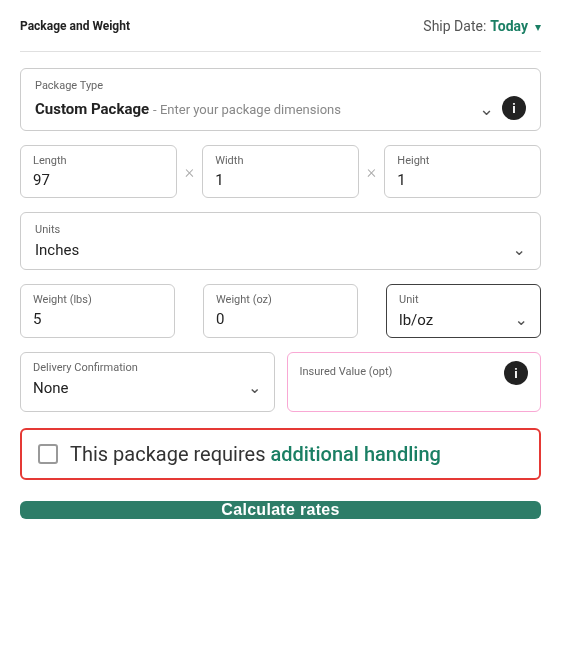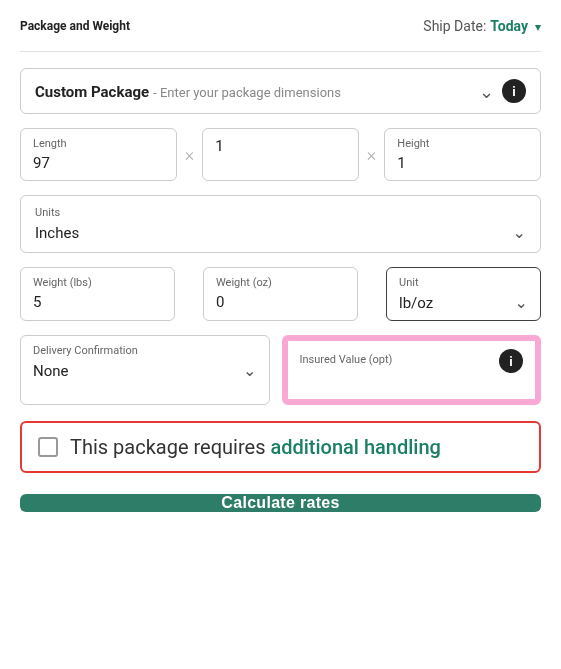--- a/index.html
+++ b/index.html
@@ -160,21 +160,21 @@
       border-radius: 6px;
       padding: 8px 12px;
       flex: 1;
     }
     .delivery-inner {
       display: flex;
       align-items: center;
       justify-content: space-between;
     }
     .insured-field {
-      border: 6px solid #f9a8d4;
+      border: 1px solid #f9a8d4;
       border-radius: 6px;
       padding: 8px 12px;
       flex: 1;
       display: flex;
       flex-direction: column;
     }
     .insured-header {
       display: flex;
       align-items: center;
       justify-content: space-between;
@@ -231,38 +231,40 @@
     <span class="ship-date-label">Ship Date:</span>
     <span class="ship-date-value">Today</span>
     <span class="chevron-down">▾</span>
   </div>
 </div>
 
 <hr>
 
 
 <div class="section">
+  <div class="field-label">Package Type</div>
   <div class="package-type-row">
     <div class="package-type-content">
       <span class="package-type-name">Custom Package</span>
       <span class="package-type-desc">- Enter your package dimensions</span>
     </div>
     <span class="icon-chevron">⌄</span>
     <div class="icon-info">i</div>
   </div>
 </div>
 
 
 <div class="dimensions-row">
   <div class="dim-field">
     <div class="field-label">Length</div>
     <div class="field-value">97</div>
   </div>
   <div class="dim-separator">×</div>
   <div class="dim-field">
+    <div class="field-label">Width</div>
     <div class="field-value">1</div>
   </div>
   <div class="dim-separator">×</div>
   <div class="dim-field">
     <div class="field-label">Height</div>
     <div class="field-value">1</div>
   </div>
 </div>
 
 

